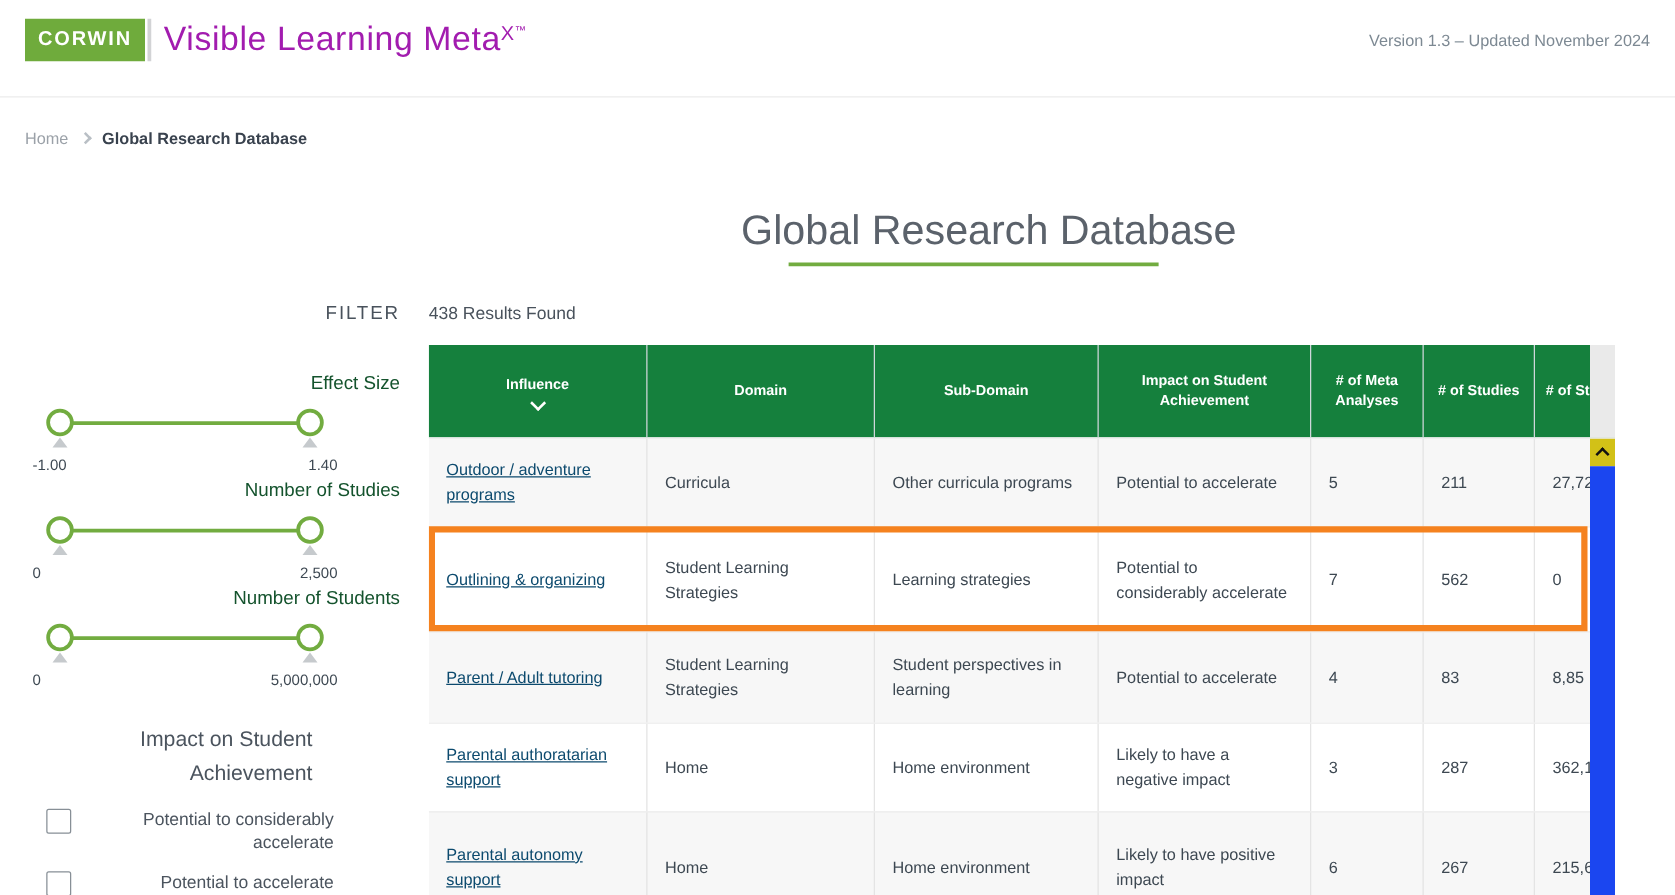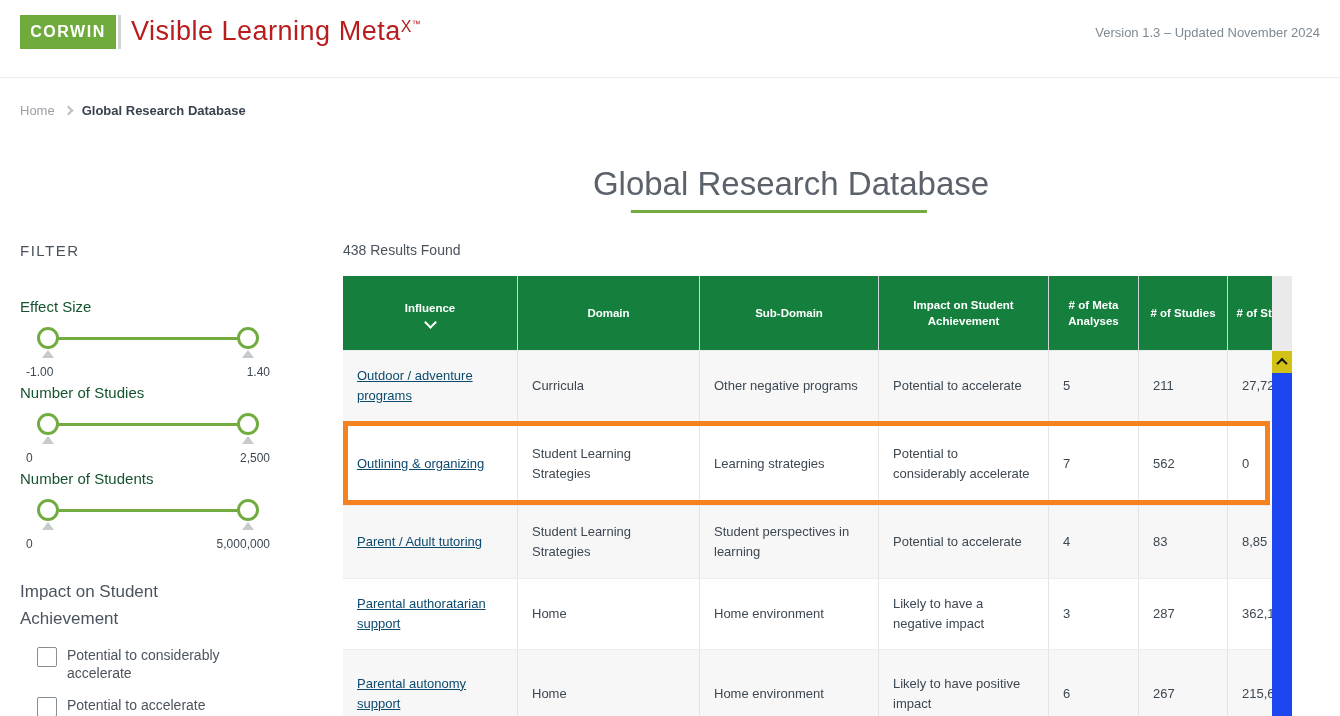--- a/index.html
+++ b/index.html
@@ -7,42 +7,42 @@
     font-family:"Liberation Sans","DejaVu Sans",sans-serif; }
   .page { position:relative; width:1340px; height:700px; background:#fff; }
 
   
   .topbar { position:absolute; left:0; top:0; width:1340px; height:78px;
     background:#fff; border-bottom:1px solid #ececec; }
   .logo-box { position:absolute; left:20px; top:15px; width:96px; height:34px;
     background:#6fab3c; color:#fff; display:flex; align-items:center; justify-content:center;
     font-size:16px; font-weight:bold; letter-spacing:1.5px; cursor:pointer; }
   .logo-sep { position:absolute; left:118px; top:15px; width:3px; height:34px; background:#d2d3d5; }
-  .brand { position:absolute; left:131px; top:16px; font-size:27px; color:#b91c1c;
+  .brand { position:absolute; left:131px; top:16px; font-size:27px; color:#a21caf;
     font-weight:500; letter-spacing:0.5px; white-space:nowrap; }
   .brand sup.x { font-size:16px; vertical-align:8px; }
   .brand sup.tm { font-size:9px; vertical-align:13px; }
   .version { position:absolute; right:20px; top:25px; font-size:13px; color:#7d8993; }
 
   
   .breadcrumb { position:absolute; left:20px; top:103px; font-size:13px; color:#9ba1a8;
     display:flex; align-items:center; gap:10px; }
   .crumb-home { color:#9ba1a8; cursor:pointer; }
   .crumb-sep { width:7px; height:7px; border-top:2px solid #b9bfc5; border-right:2px solid #b9bfc5;
     transform:rotate(45deg); display:inline-block; }
   .crumb-current { color:#39424e; font-weight:bold; }
 
   
   .page-title { position:absolute; left:791px; top:165px; transform:translateX(-50%);
     font-size:33px; font-weight:500; color:#5b626b; white-space:nowrap; text-align:center; }
   .title-underline { width:296px; height:3px; background:#72ac40; margin:7px auto 0 auto;
     transform:translateX(-12px); }
 
   
-  .sidebar { position:absolute; left:20px; top:242px; width:300px; }
+  .sidebar { position:absolute; left:20px; top:242px; width:300px;text-align:right; }
   .filter-heading { font-size:15px; color:#49525c; letter-spacing:1.5px; }
   .f-label { font-size:15px; color:#14532d; }
   .slider-group { position:absolute; left:0; width:300px; }
   .sg1 { top:56px; } .sg2 { top:142px; } .sg3 { top:228px; }
   .slider { position:relative; margin:12px 0 0 17px; width:222px; height:32px; cursor:pointer; }
   .slider .track { position:absolute; left:11px; right:11px; top:10px; height:3px; background:#72ac40; }
   .slider .handle { position:absolute; top:0; width:22px; height:22px; border-radius:50%;
     background:#fff; border:3px solid #72ac40; cursor:grab; }
   .slider .handle.min { left:0; } .slider .handle.max { right:0; }
   .slider .tri { position:absolute; top:23px; width:0; height:0;
@@ -196,21 +196,21 @@
         <div class="th c4"># of Meta Analyses</div>
         <div class="th c5"># of Studies</div>
         <div class="th c6"># of Students</div>
       </div>
 
       <div class="tr row alt r0">
         <div class="td c0">
             <span class="influence-link">Outdoor / adventure programs</span>
           </div>
         <div class="td c1">Curricula</div>
-        <div class="td c2">Other negative programs</div>
+        <div class="td c2">Other curricula programs</div>
         <div class="td c3">Potential to accelerate</div>
         <div class="td c4">5</div>
         <div class="td c5">211</div>
         <div class="td c6">27,72</div>
       </div>
 
       <div class="tr row r1">
         <div class="td c0">
             <span class="influence-link">Outlining &amp; organizing</span>
           </div>

